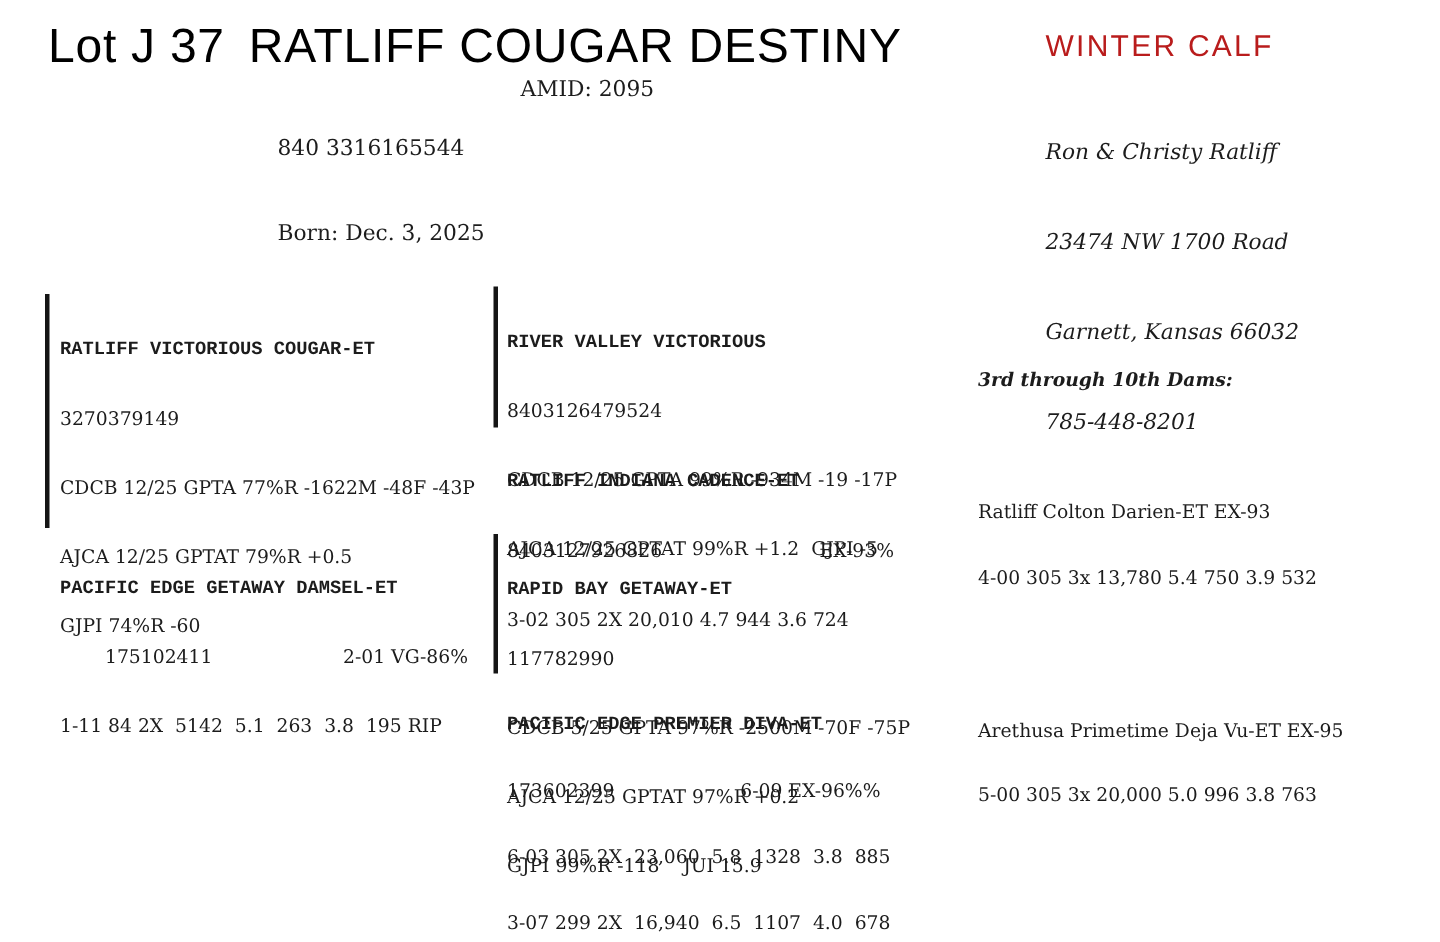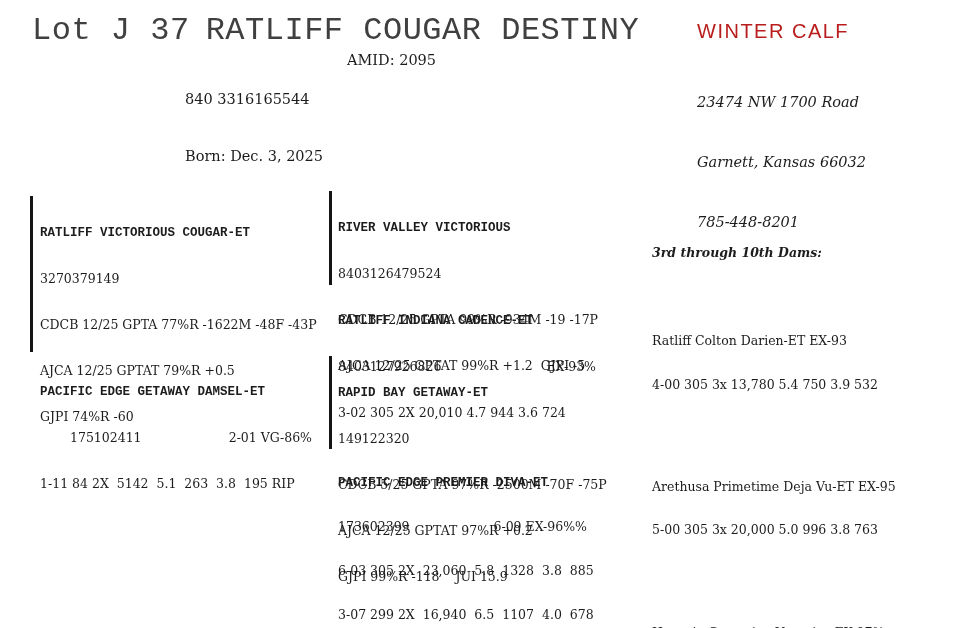--- a/index.html
+++ b/index.html
@@ -1,21 +1,21 @@
 <!DOCTYPE html>
 <html><head>
 <meta charset="utf-8">
 <style>
   html,body{margin:0;padding:0;background:#fff;}
   .pg{position:relative;width:960px;height:628px;background:#ffffff;overflow:hidden;
       font-family:"DejaVu Serif",serif;color:#1c1c1c;}
   
   .masthead{position:absolute;left:32px;top:12px;display:flex;gap:16px;align-items:baseline;
-            font-family:Liberation Mono, monospace;font-weight:400;font-size:32px;
-            letter-spacing:0.5px;color:#404040;white-space:pre;}
+            font-family:Liberation Sans, sans-serif;font-weight:400;font-size:32px;
+            letter-spacing:0.5px;color:#000000;white-space:pre;}
   .ids{position:absolute;left:185px;top:52px;font-size:14.5px;line-height:19px;white-space:pre;}
   .amid{position:absolute;left:347px;top:52px;font-size:14.5px;white-space:pre;}
   .owner{position:absolute;left:697px;top:20px;}
   .saleclass{font-family:"Liberation Sans",sans-serif;font-size:20px;letter-spacing:1.5px;
              color:#b91c1c;white-space:pre;}
   .consignor{margin-top:9px;font-style:italic;font-size:14.5px;line-height:20px;white-space:pre;}
   
   .vbar{position:absolute;width:3px;background:#151515;}
   .blk{position:absolute;font-size:12.5px;line-height:15.3px;white-space:pre;}
   .blk.tight{line-height:14.6px;}
@@ -37,20 +37,21 @@
   </div>
   <div class="ids">
     <div>840 3316165544</div>
     <div>Born: Dec. 3, 2025</div>
   </div>
   <div class="amid">AMID: 2095</div>
 
   <div class="owner">
     <div class="saleclass">WINTER CALF</div>
     <div class="consignor">
+      <div>Ron &amp; Christy Ratliff</div>
       <div>23474 NW 1700 Road</div>
       <div>Garnett, Kansas 66032</div>
       <div>785-448-8201</div>
     </div>
   </div>
 
   <div class="vbar" style="left:30px;top:196px;height:156px"></div>
   <div class="vbar" style="left:329px;top:191px;height:94px"></div>
   <div class="vbar" style="left:329px;top:356px;height:93px"></div>
 
@@ -82,21 +83,21 @@
     <div class="bname">RATLIFF INDIANA CADENCE-ET</div>
     <div class="regline" style="width:258px;gap:12px;">
       <span>8403127926826</span>
       <span>EX-93%</span>
     </div>
     <div>3-02 305 2X 20,010 4.7 944 3.6 724</div>
   </div>
 
   <div class="blk" style="left:338px;top:355px;">
     <div class="bname">RAPID BAY GETAWAY-ET</div>
-    <div>149122320</div>
+    <div>117782990</div>
     <div>CDCB 5/25 GPTA 97%R -2500M -70F -75P</div>
     <div>AJCA 12/25 GPTAT 97%R +0.2</div>
     <div>GJPI 99%R -118    JUI 15.9</div>
   </div>
 
   <div class="blk tight" style="left:338px;top:447px;">
     <div class="bname">PACIFIC EDGE PREMIER DIVA-ET</div>
     <div class="regline" style="width:249px;">
       <span>173602399</span>
       <span>6-09 EX-96%%</span>

